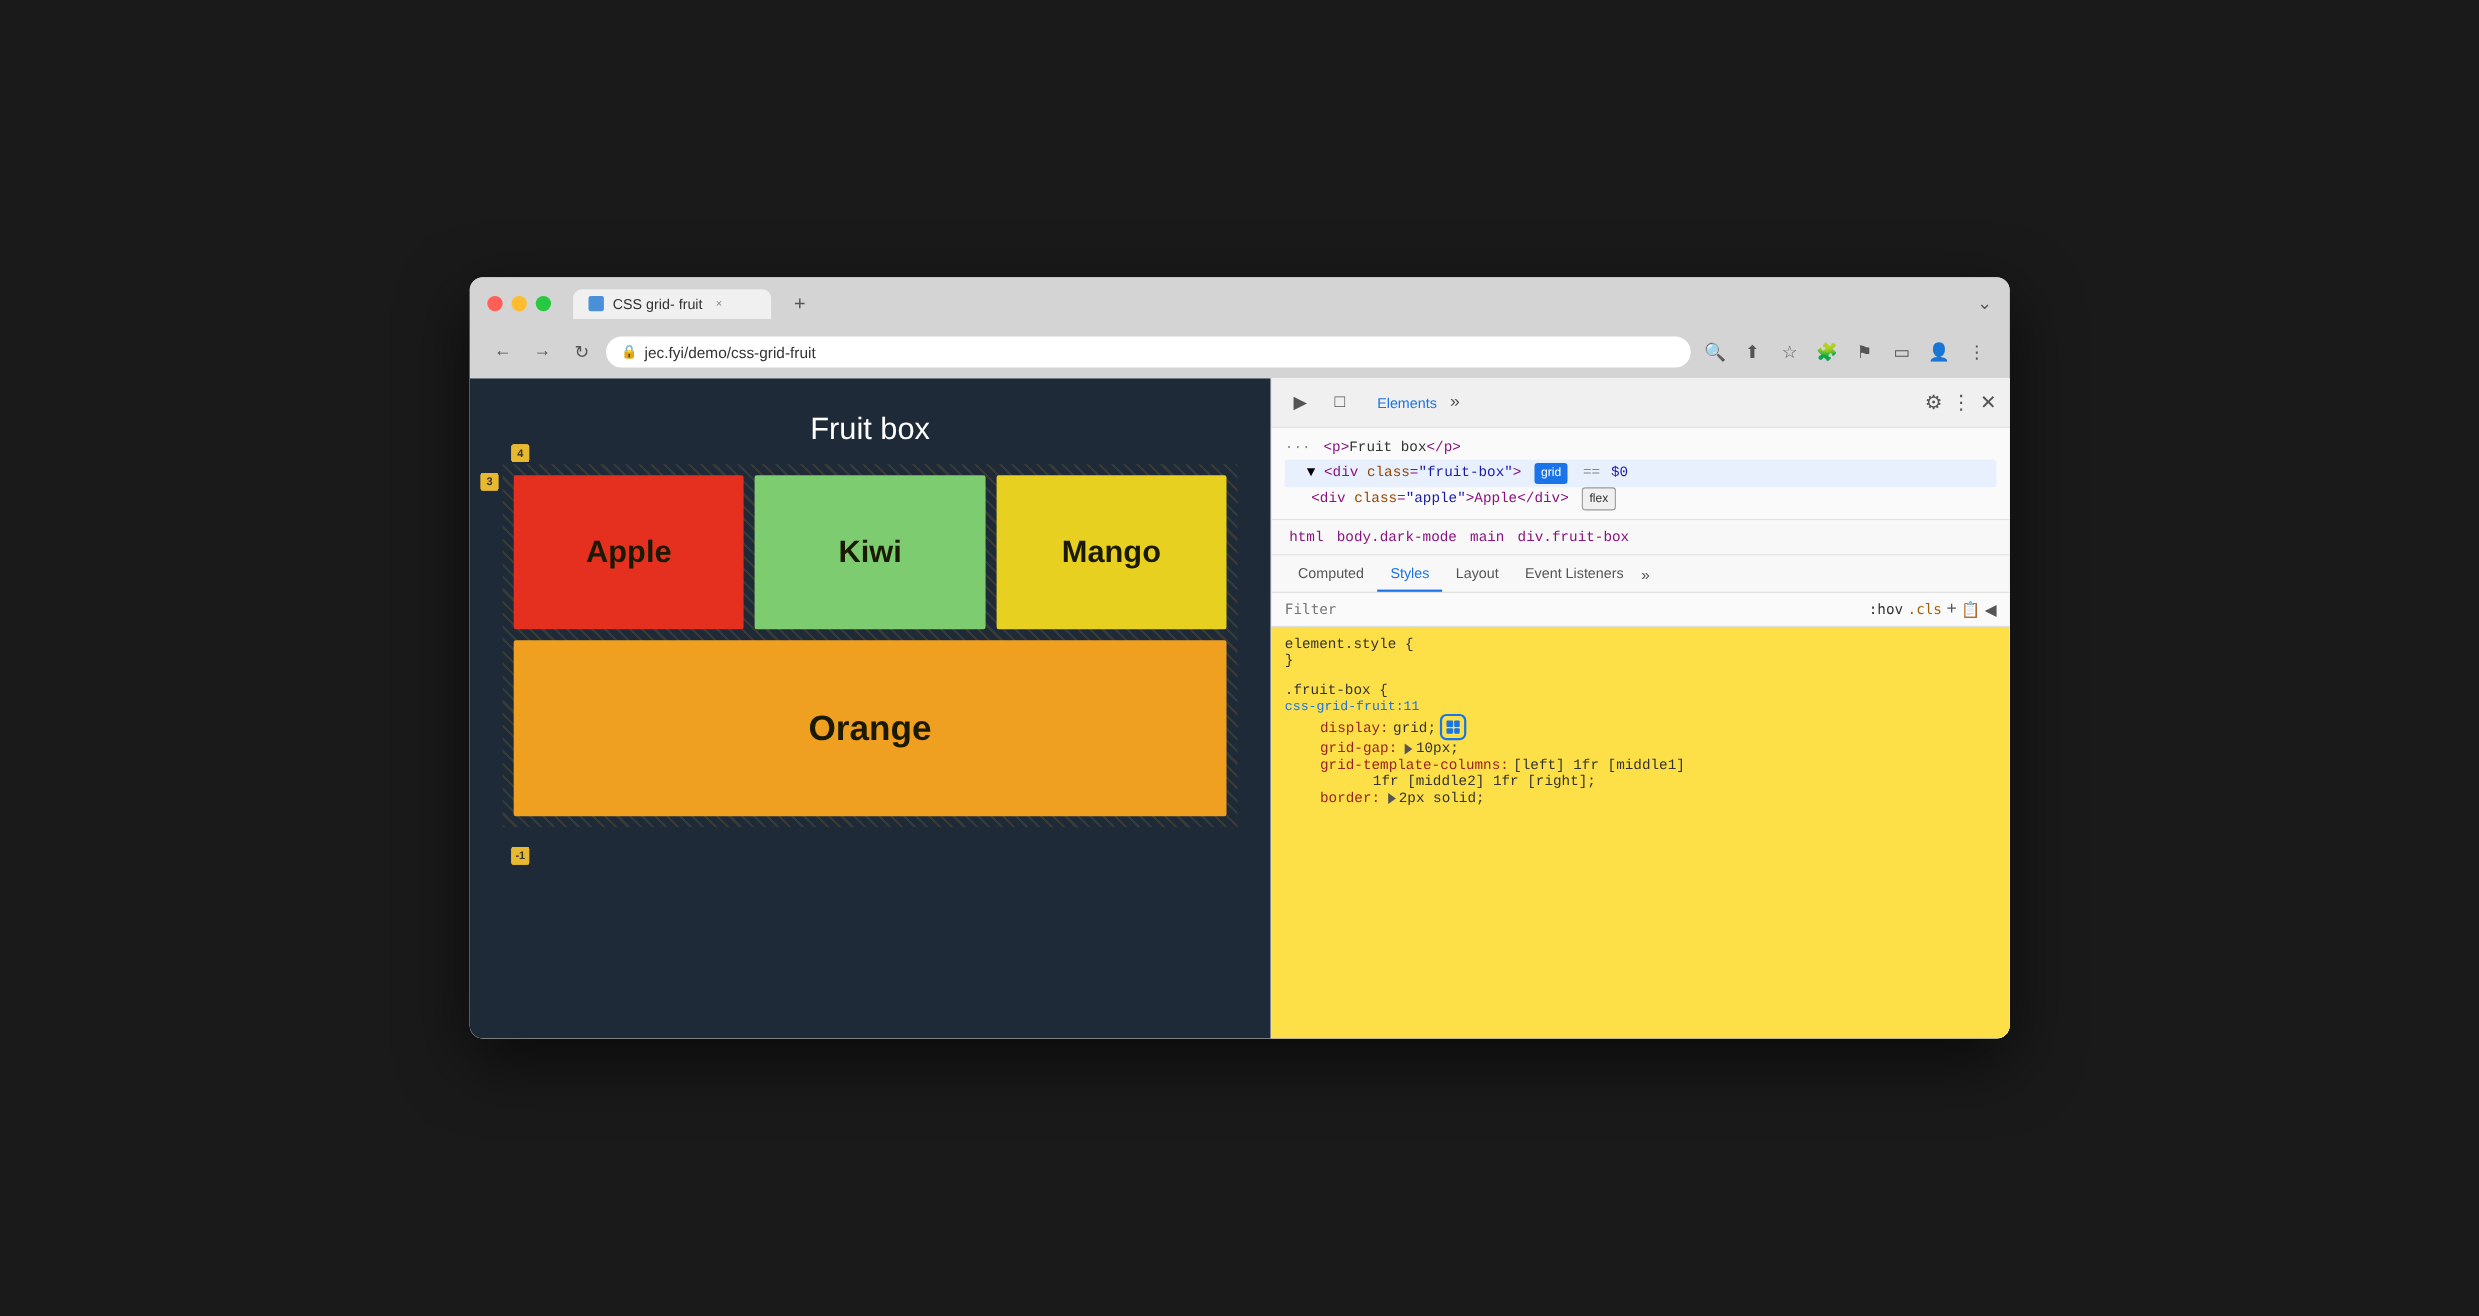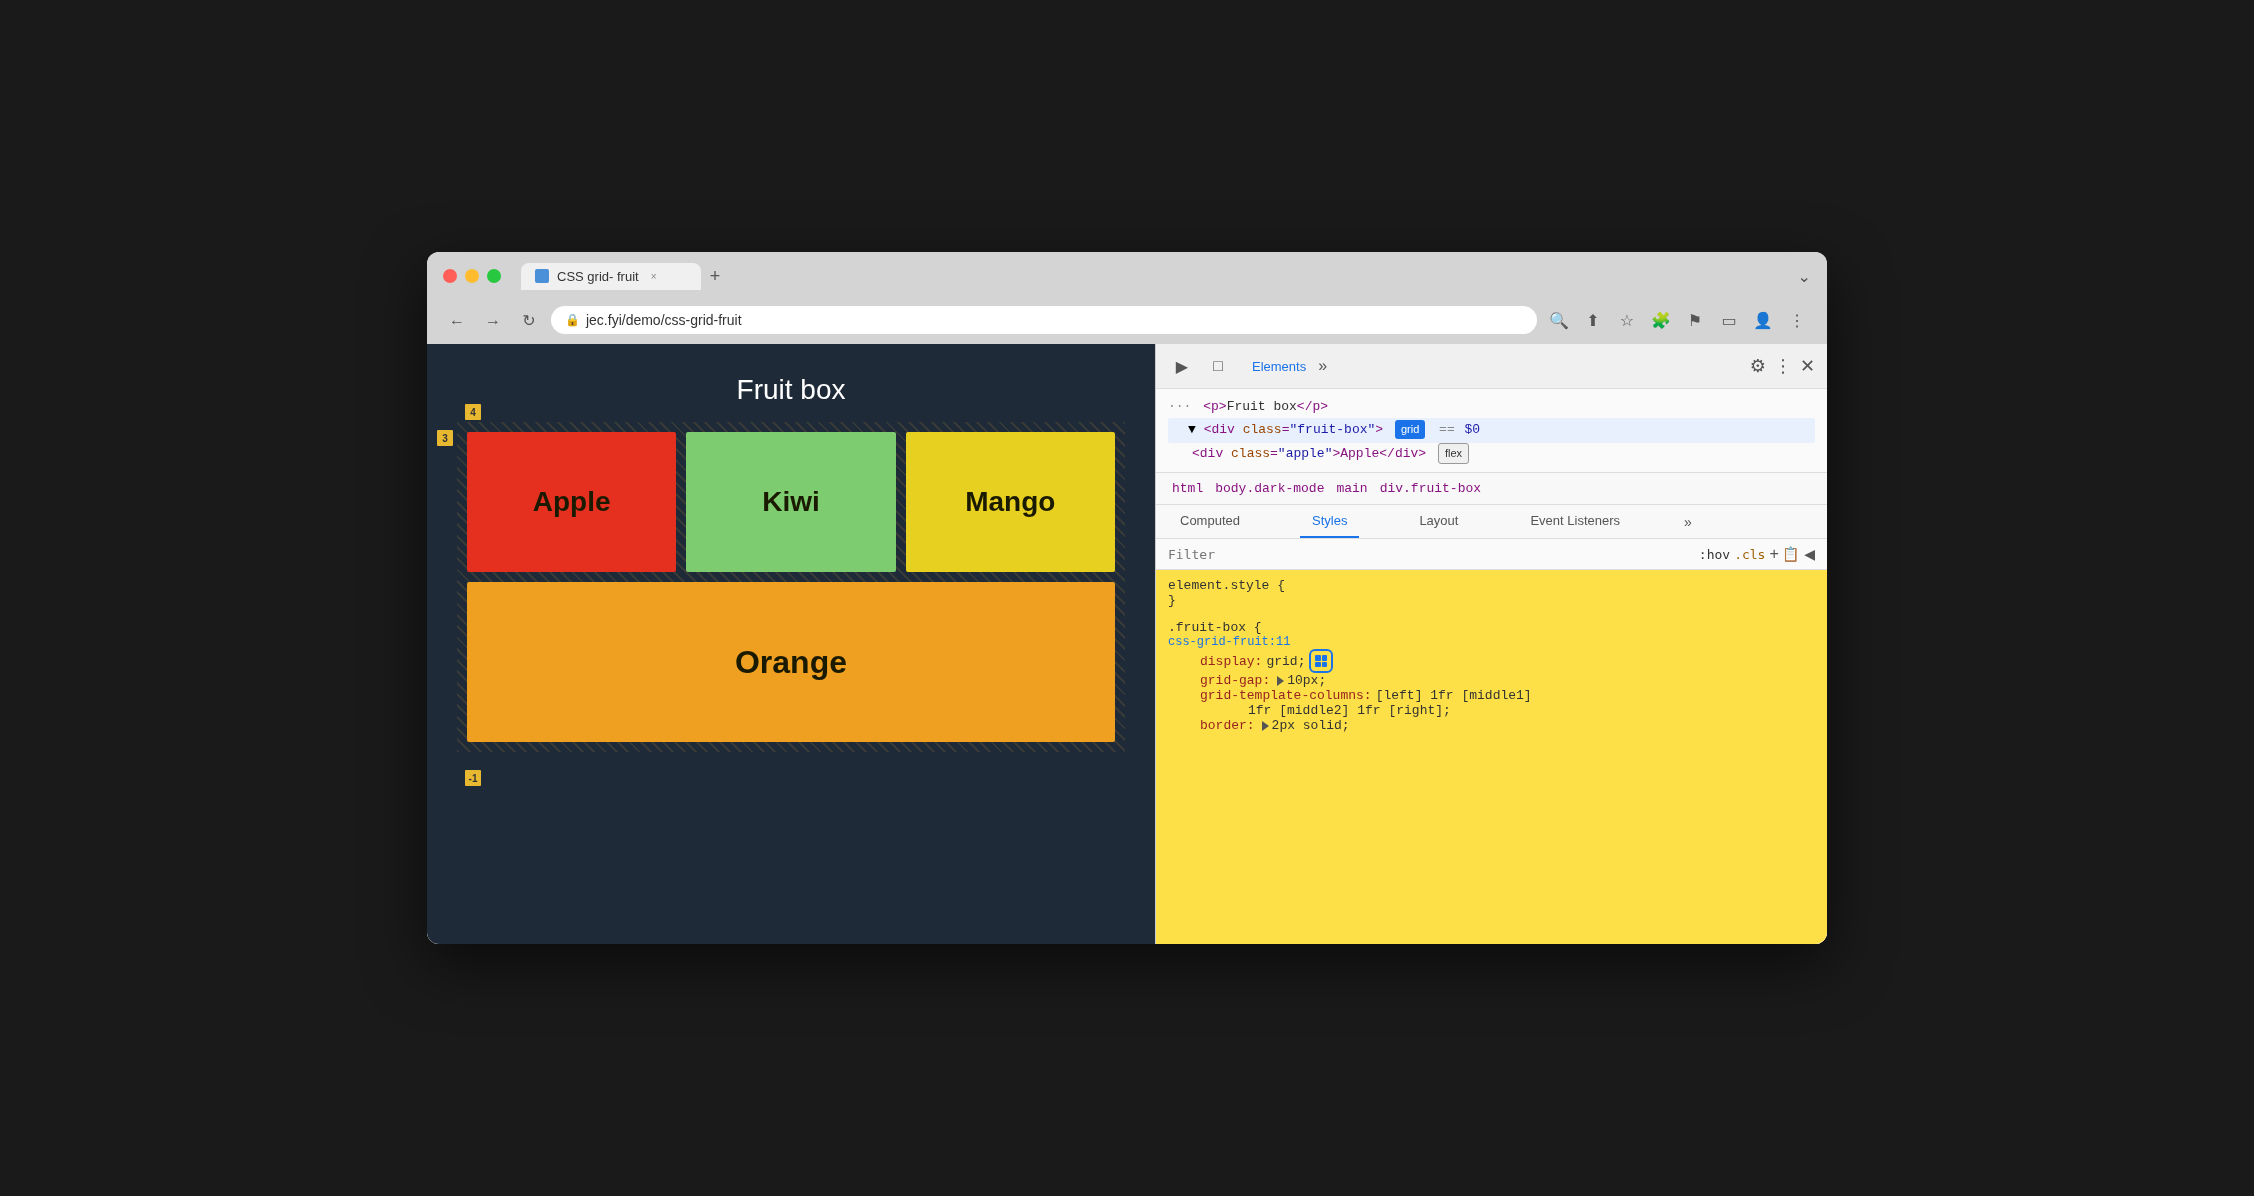--- a/index.html
+++ b/index.html
@@ -33,21 +33,21 @@
       gap: 8px;
       align-items: center;
     }
     .btn-close { width: 14px; height: 14px; border-radius: 50%; background: #ff5f57; border: none; cursor: pointer; }
     .btn-min   { width: 14px; height: 14px; border-radius: 50%; background: #febc2e; border: none; cursor: pointer; }
     .btn-max   { width: 14px; height: 14px; border-radius: 50%; background: #28c840; border: none; cursor: pointer; }
 
     .tab-bar {
       display: flex;
       align-items: center;
-      gap: 0;
+      gap: 12px;
       flex: 1;
       margin-left: 8px;
     }
     .tab {
       background: #f0f0f0;
       border-radius: 8px 8px 0 0;
       padding: 6px 14px;
       display: flex;
       align-items: center;
       gap: 8px;
@@ -296,21 +296,20 @@
     }
     .bc-sep { color: #888; margin: 0 2px; }
 
     
     .style-tabs {
       display: flex;
       align-items: center;
       padding: 0 12px;
       background: #f8f8f8;
       border-bottom: 1px solid #ddd;
-      gap: 48px;
     }
     .style-tab {
       padding: 8px 12px;
       font-size: 13px;
       color: #555;
       border: none;
       background: transparent;
       cursor: pointer;
       border-bottom: 2px solid transparent;
       font-family: -apple-system, sans-serif;

